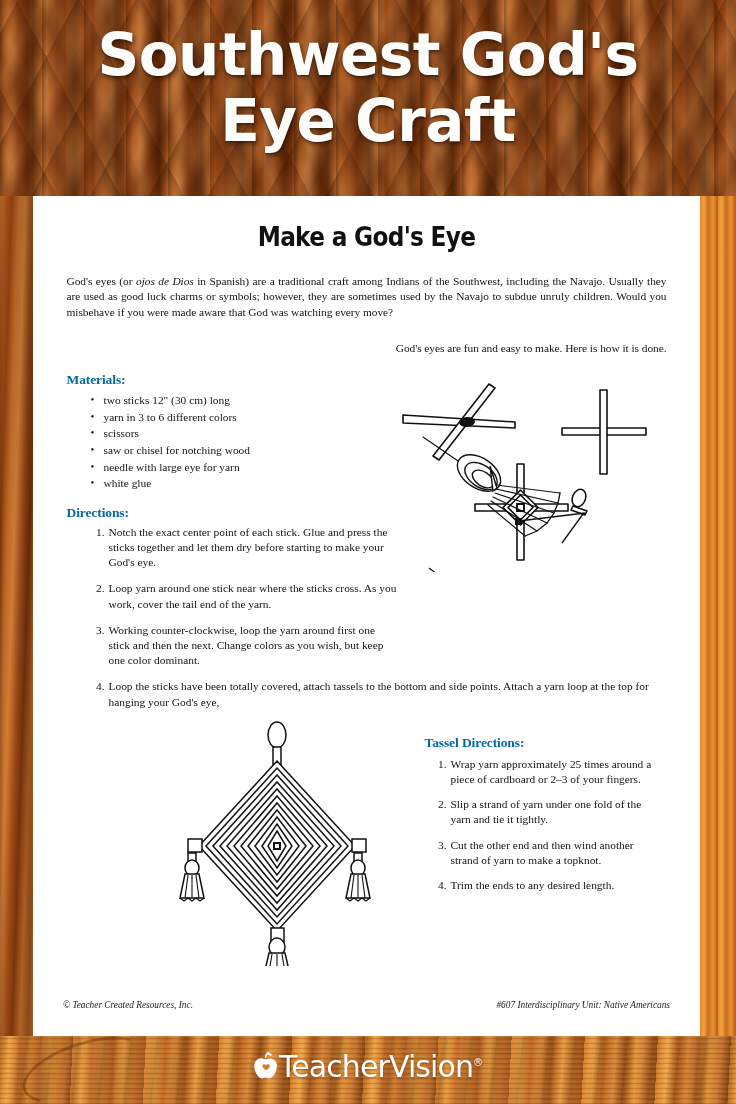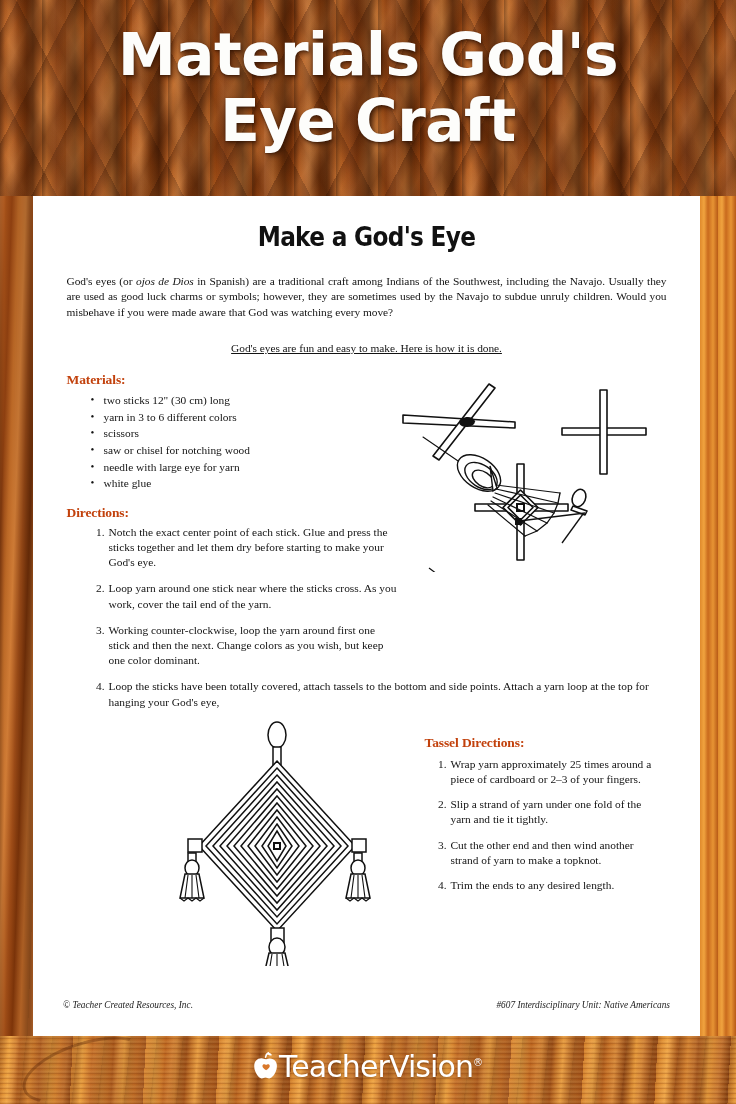--- a/index.html
+++ b/index.html
@@ -150,27 +150,27 @@
   .body-col { width: 600px; margin: 0 auto; }
 
   p.intro {
     font-size: 11.4px;
     line-height: 15.3px;
     color: #121212;
     text-align: justify;
     margin-bottom: 21px;
     letter-spacing: -0.05px;
   }
-  p.intro.second { text-align: center; margin-bottom: 16px; text-decoration: underline; }
+  p.intro.second { text-align: right; margin-bottom: 16px; }
   p.intro em { font-style: italic; }
 
   h3.section {
     font-size: 13.5px;
     font-weight: bold;
-    color: #c2410c;
+    color: #0369a1;
     margin: 0 0 4px 0;
     letter-spacing: -0.1px;
   }
 
   ul.materials {
     list-style: none;
     margin: 0 0 0 24px;
   }
   ul.materials li {
     font-size: 11.4px;
@@ -267,21 +267,21 @@
 <div class="bg-root">
   <div class="bg-planks"></div>
 </div>
 
 <div class="weave-right"></div>
 
 <div class="header-band">
   <div class="chev"></div>
   <div class="vgrain"></div>
 </div>
-<div class="header-title">Materials God's
+<div class="header-title">Southwest God's
 Eye Craft</div>
 
 <div class="page">
 
   <div class="page-title">Make a God's Eye</div>
 
   <div class="body-col">
 
     <p class="intro"><span>God's eyes (or </span><em>ojos de Dios</em><span> in Spanish) are a traditional craft among Indians of the Southwest, including the Navajo.  Usually they are used as good luck charms or symbols; however, they are sometimes used by the Navajo to subdue unruly children.  Would you misbehave if you were made aware that God was watching every move?</span></p>
 

